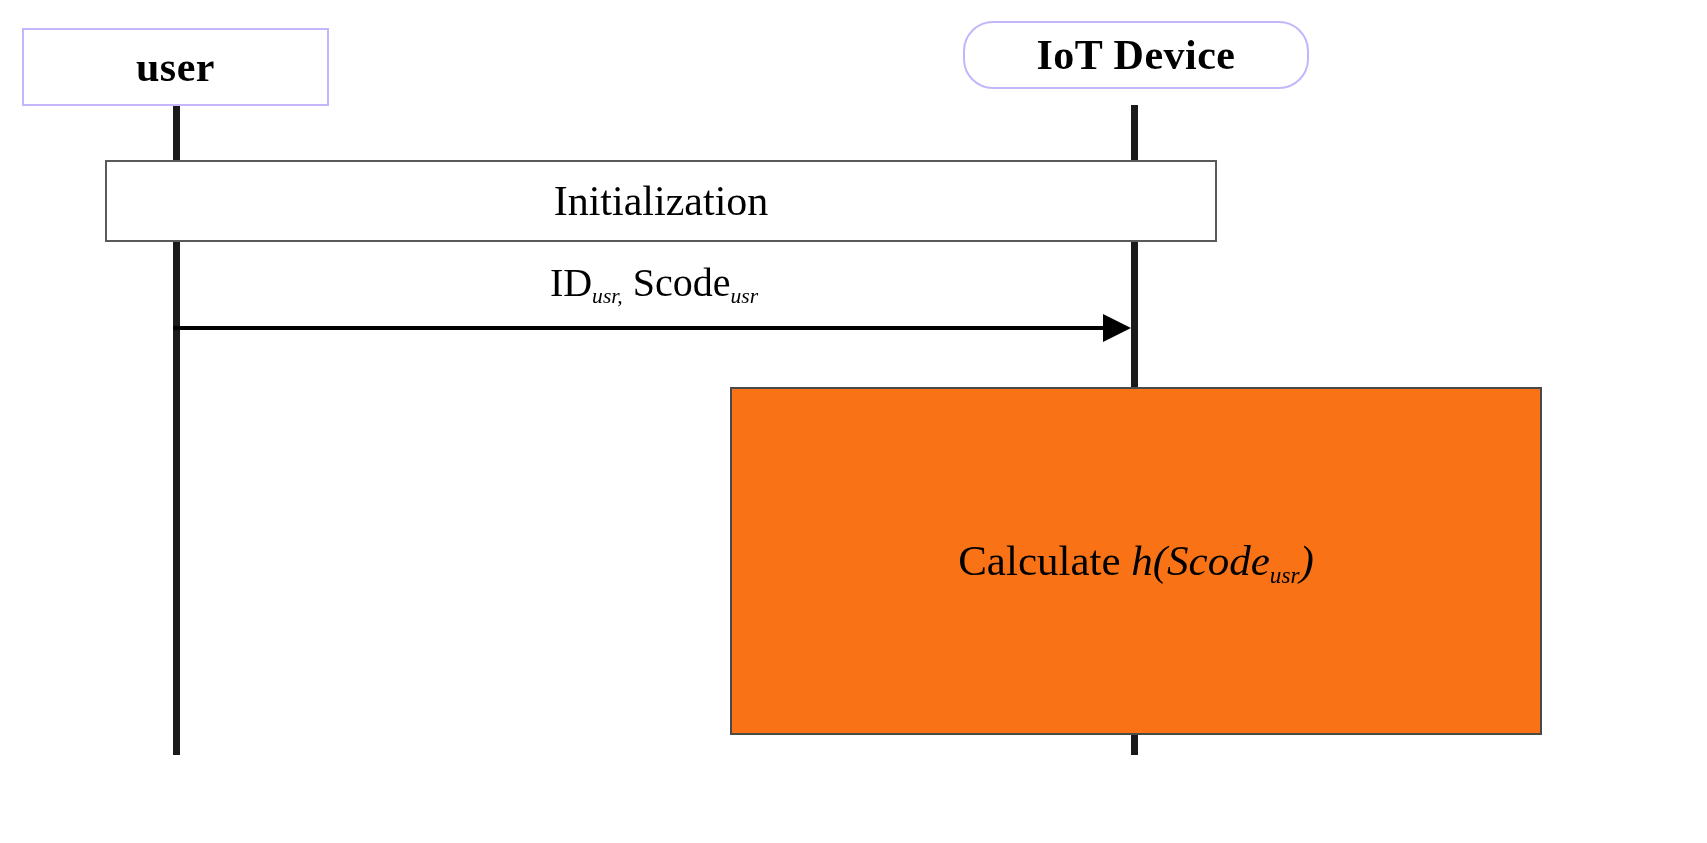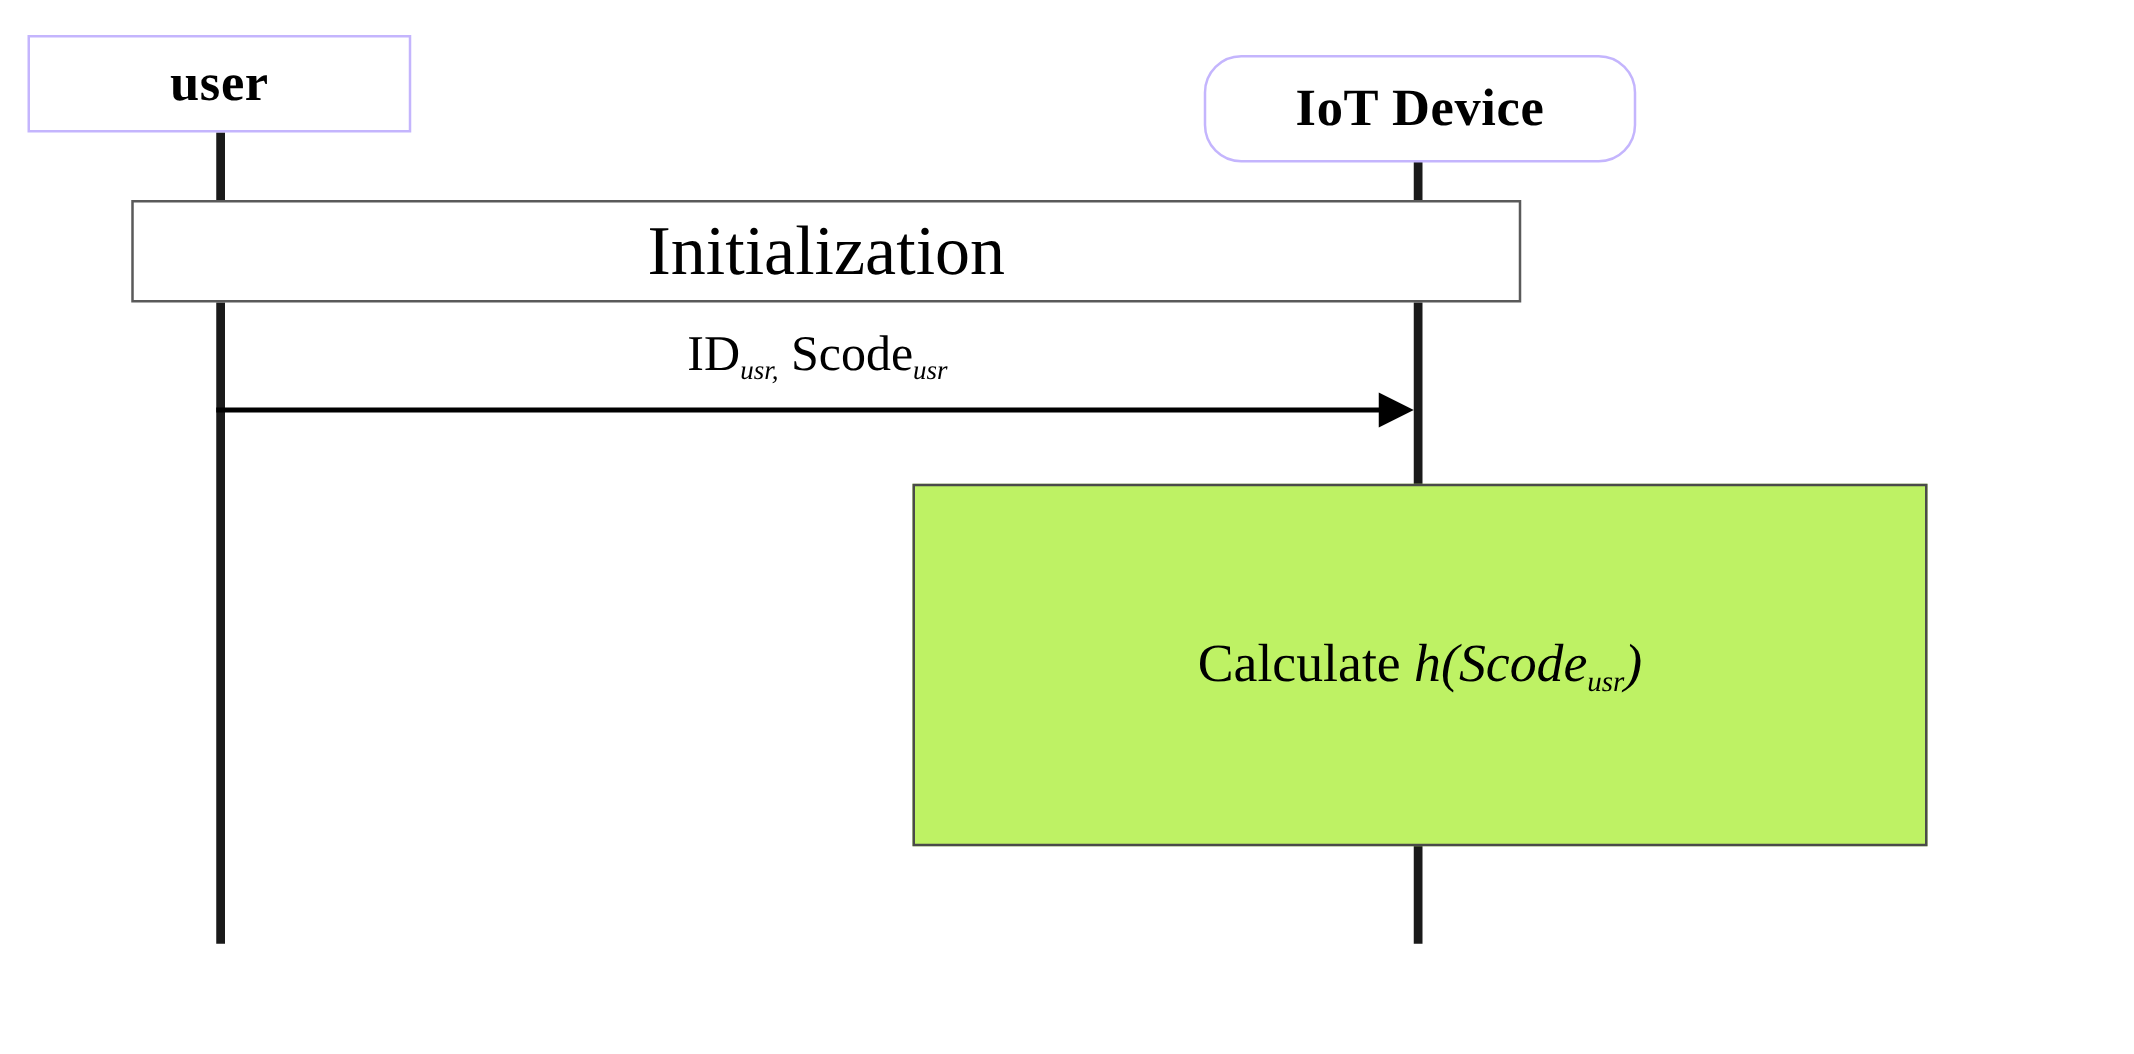--- a/index.html
+++ b/index.html
@@ -40,39 +40,39 @@
     z-index: 3;
   }
   .actor-label {
     font-weight: bold;
     font-size: 42px;
     line-height: 1;
     letter-spacing: 0.5px;
     white-space: nowrap;
   }
   #actor-user   { left: 22px;  top: 28px; width: 307px; height: 78px; }
-  #actor-device { left: 963px; top: 44px; width: 346px; height: 86px; border-radius: 30px; }
+  #actor-device { left: 963px; top: 21px; width: 346px; height: 68px; border-radius: 30px; }
 
   
   #init-bar {
     position: absolute;
     box-sizing: border-box;
     left: 105px;
     top: 160px;
     width: 1112px;
     height: 82px;
     border: 2px solid #5a5a5a;
     background: #ffffff;
     display: flex;
     align-items: center;
     justify-content: center;
     z-index: 4;
   }
   #init-bar .init-label {
-    font-size: 56px;
+    font-size: 42px;
     line-height: 1;
     white-space: nowrap;
   }
 
   
   #message-group {
     position: absolute;
     left: 173px;
     top: 262px;
     width: 962px;
@@ -108,23 +108,23 @@
     border-left: 28px solid #000000;
   }
 
   
   #action-box {
     position: absolute;
     box-sizing: border-box;
     left: 730px;
     top: 387px;
     width: 812px;
-    height: 290px;
+    height: 348px;
     border: 2px solid #4a4a4a;
-    background: #bef264;
+    background: #f97316;
     z-index: 5;
     display: flex;
     flex-direction: column;
     align-items: center;
     justify-content: center;
     padding: 2px 10px;
   }
   .action-line {
     font-size: 43px;
     line-height: 1.28;

